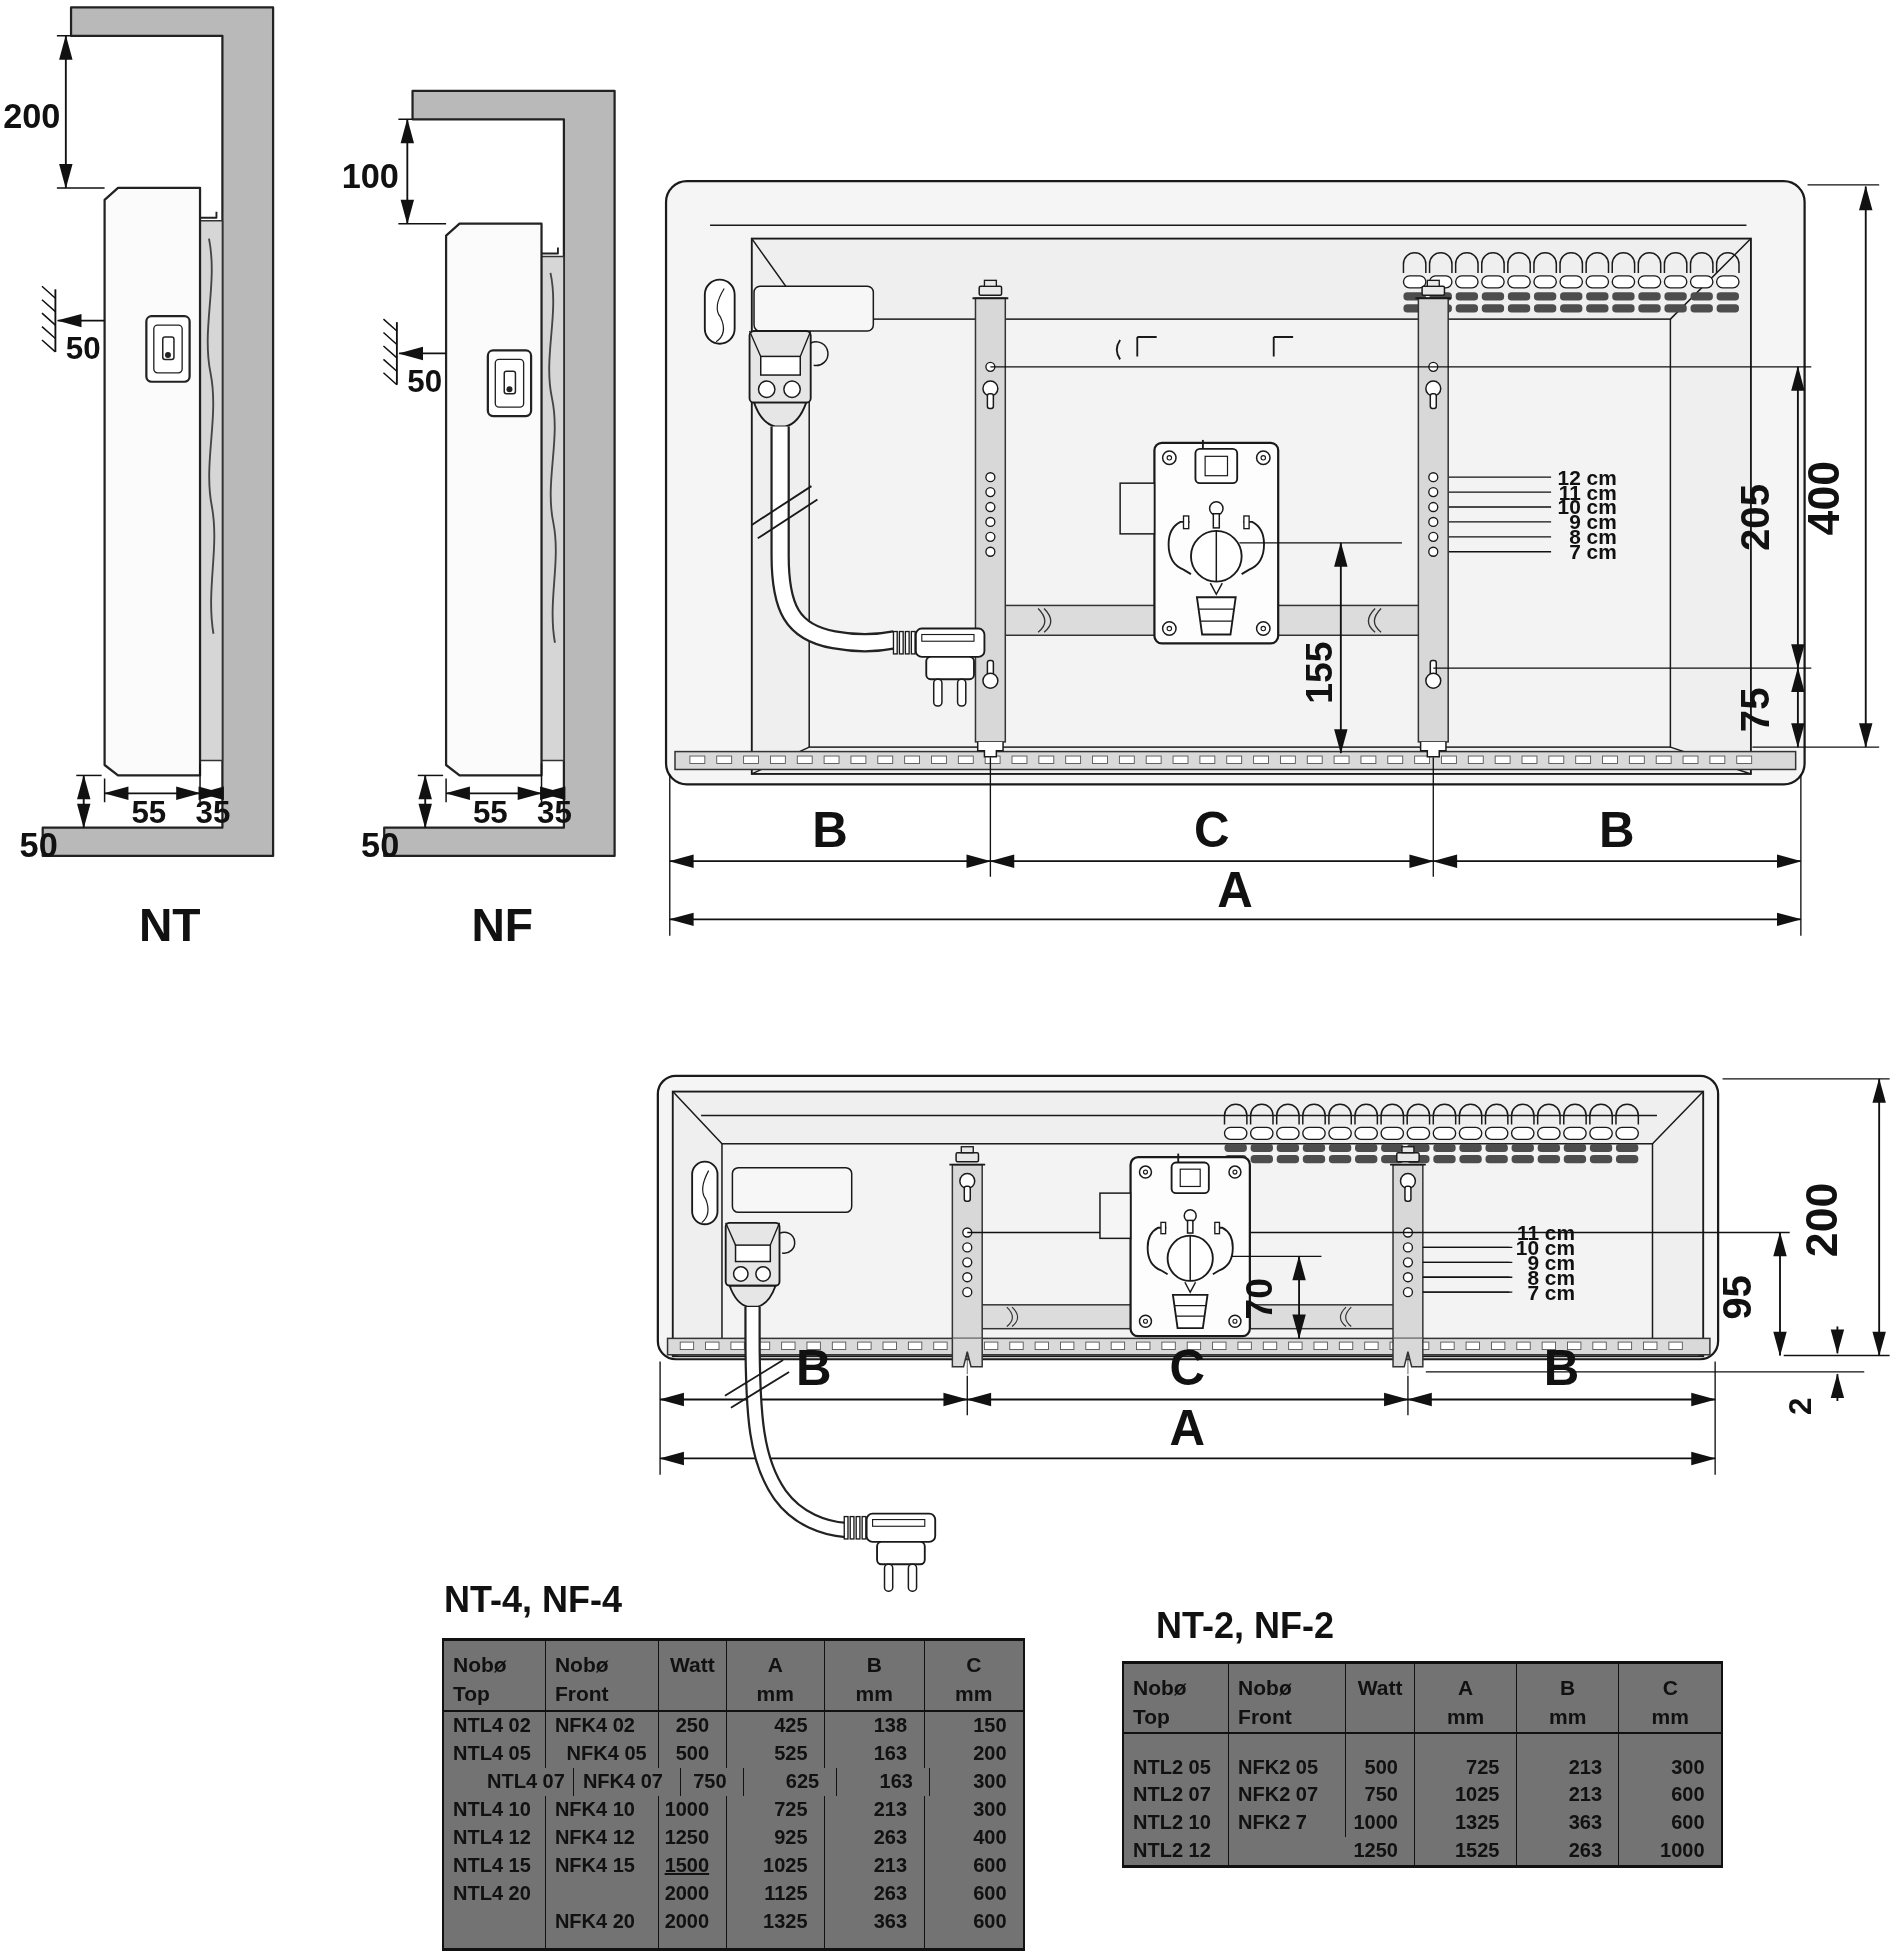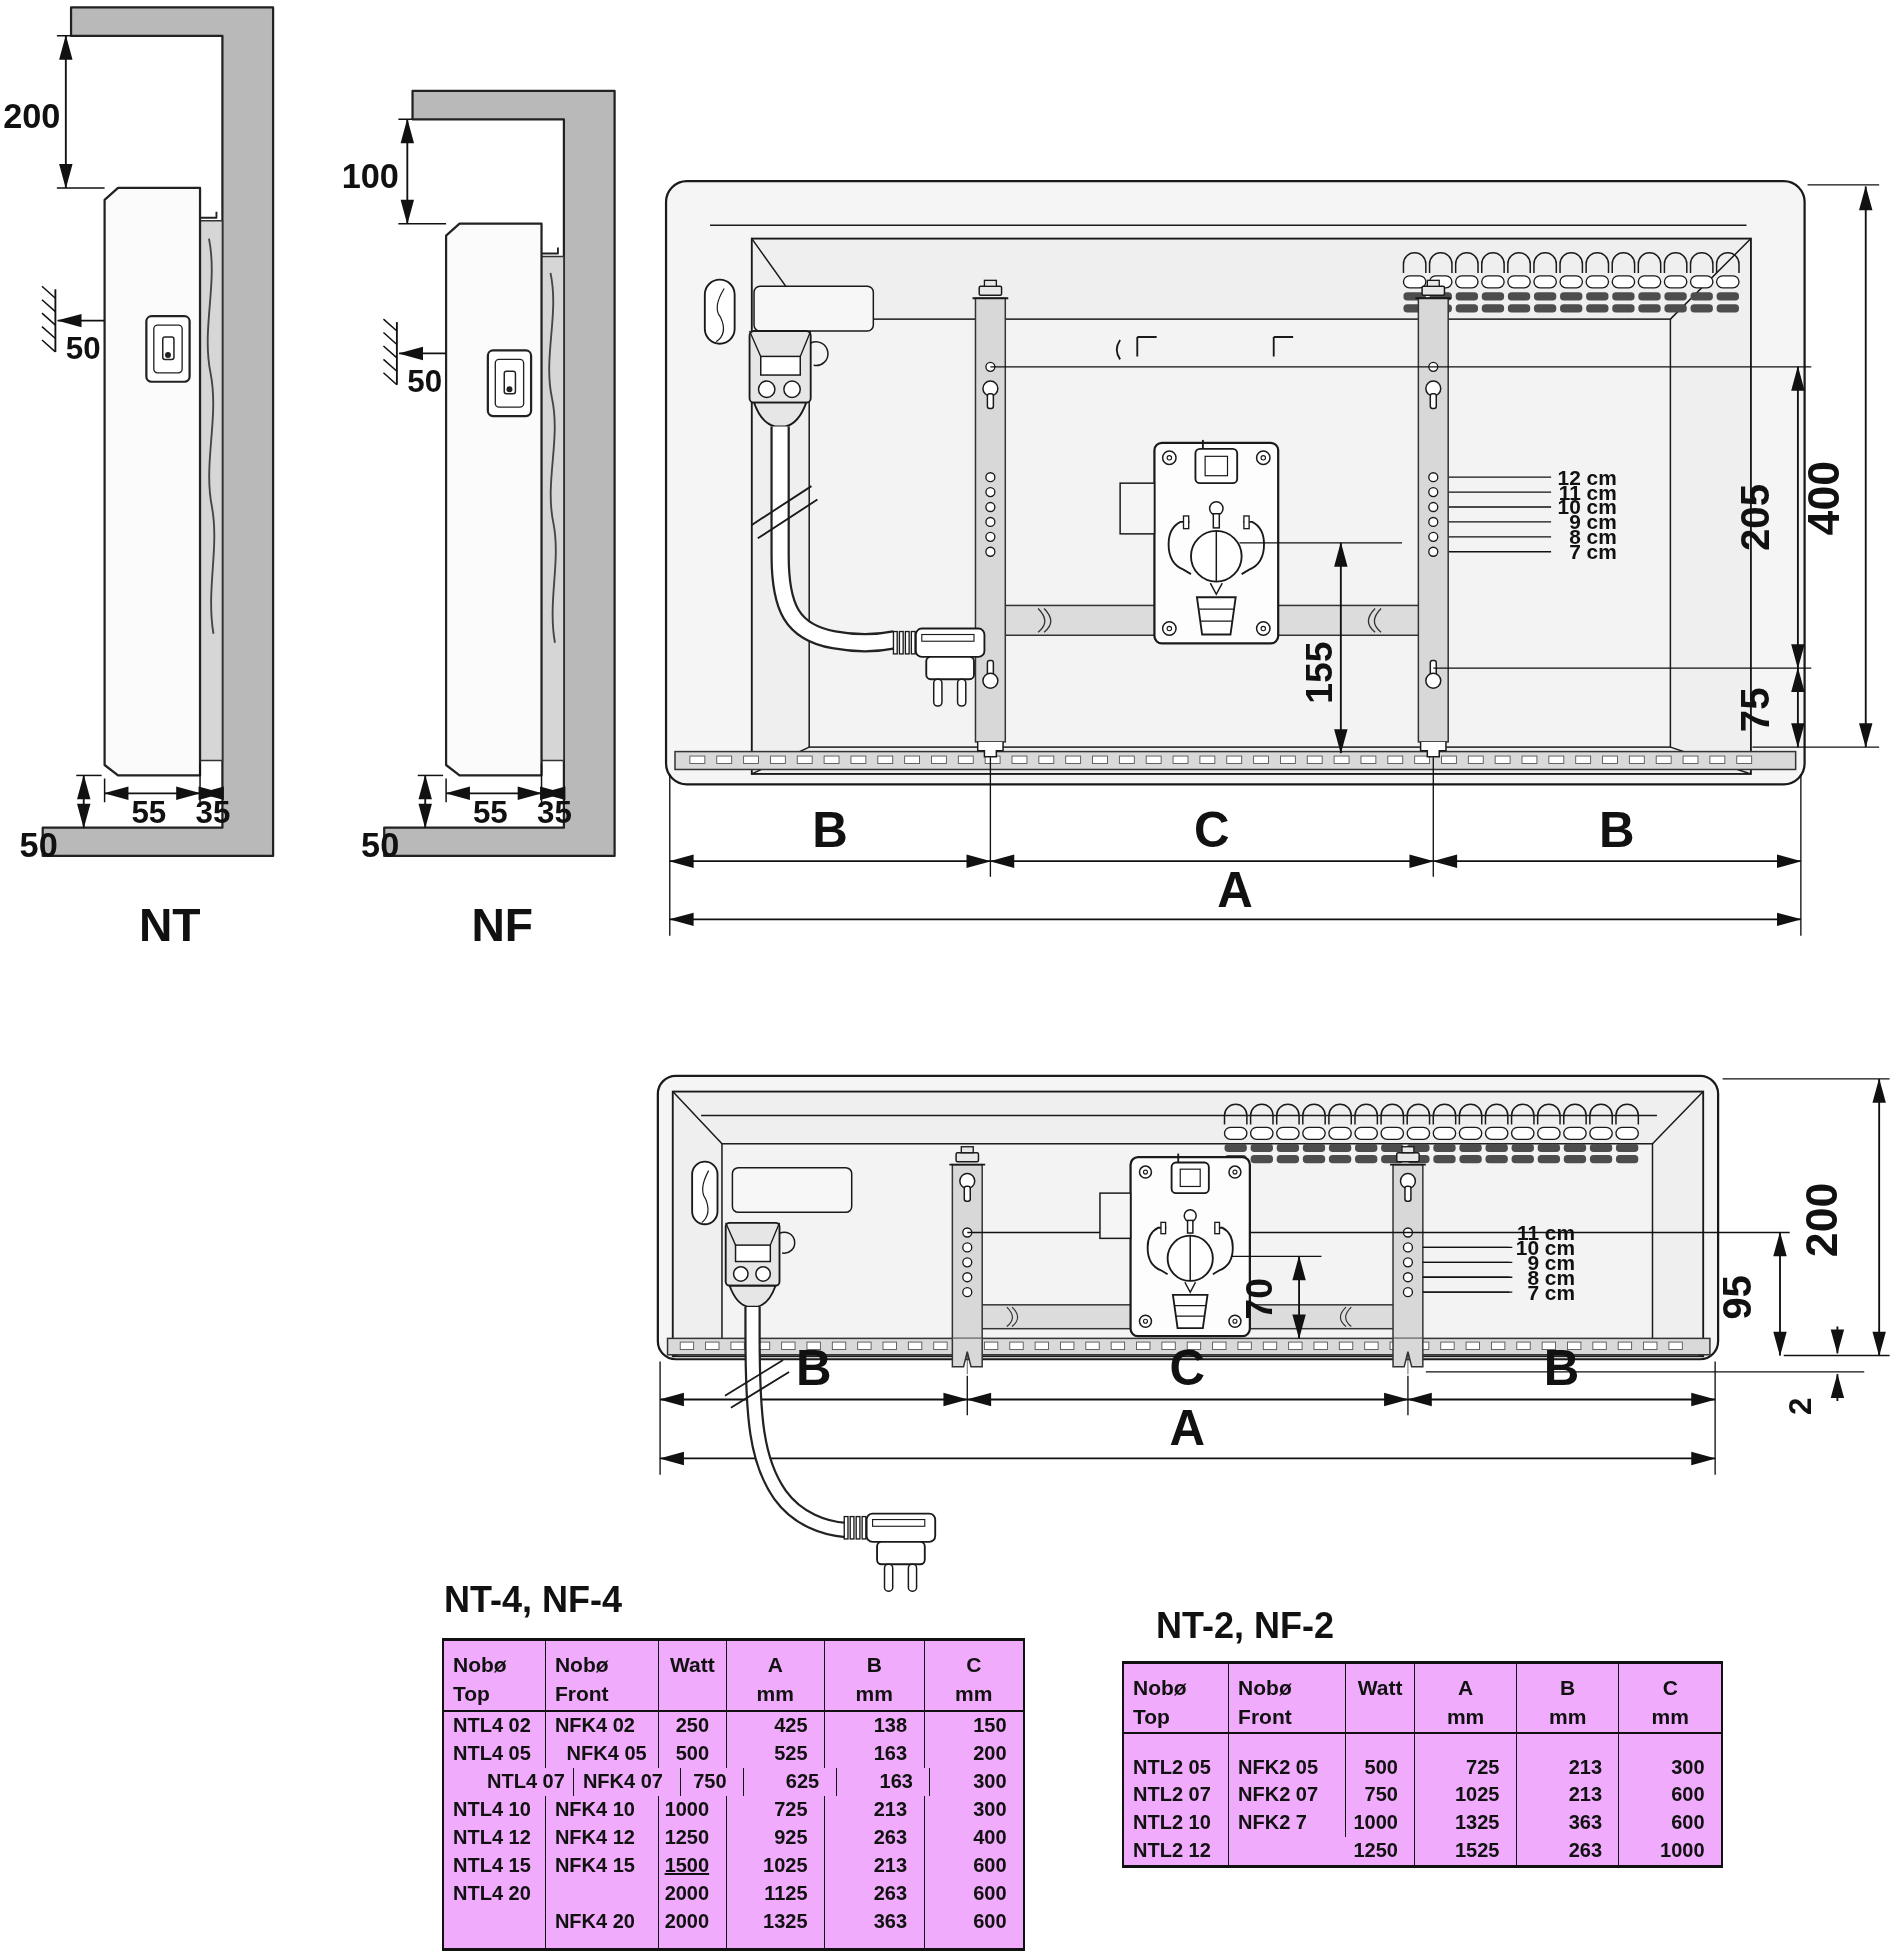--- a/index.html
+++ b/index.html
@@ -3,21 +3,21 @@
 <meta charset="utf-8">
 <style>
   html,body{margin:0;padding:0;background:#fff;}
   .canvas{position:relative;width:1901px;height:1955px;background:#fff;overflow:hidden;
           font-family:"Liberation Sans",sans-serif;}
   svg{position:absolute;left:0;top:0;}
   svg text{font-family:"Liberation Sans",sans-serif;font-weight:700;fill:#111;}
   .f28{font-size:28px}.f42{font-size:42px}.f46{font-size:46px}.f50{font-size:50px}
   .f54{font-size:54px}.f60{font-size:60px}.f62{font-size:62px}.f66{font-size:66px}
   .tbl-title{position:absolute;font-size:36px;font-weight:700;color:#111;}
-  .dt{position:absolute;background:#f0abfc;border:3.7px solid #111;border-left-width:2.2px;
+  .dt{position:absolute;background:#737373;border:3.7px solid #111;border-left-width:2.2px;
       border-right-width:2.2px;display:flex;flex-direction:column;box-sizing:border-box;}
   .dt .hrow{display:flex;border-bottom:2.2px solid #111;}
   .dt .brow{display:flex;}
   .dt .fill{flex:1;display:flex;}
   .cell{box-sizing:border-box;border-right:1.9px solid #111;overflow:hidden;
         font-size:20px;font-weight:700;color:#111;line-height:1.35;}
   .cell.last{border-right:none;}
   .cell.cl{text-align:left;padding-left:9px;}
   .cell.cr{text-align:right;padding-right:16.4px;}
   .hcell{padding-top:10.4px;font-size:21px;}

